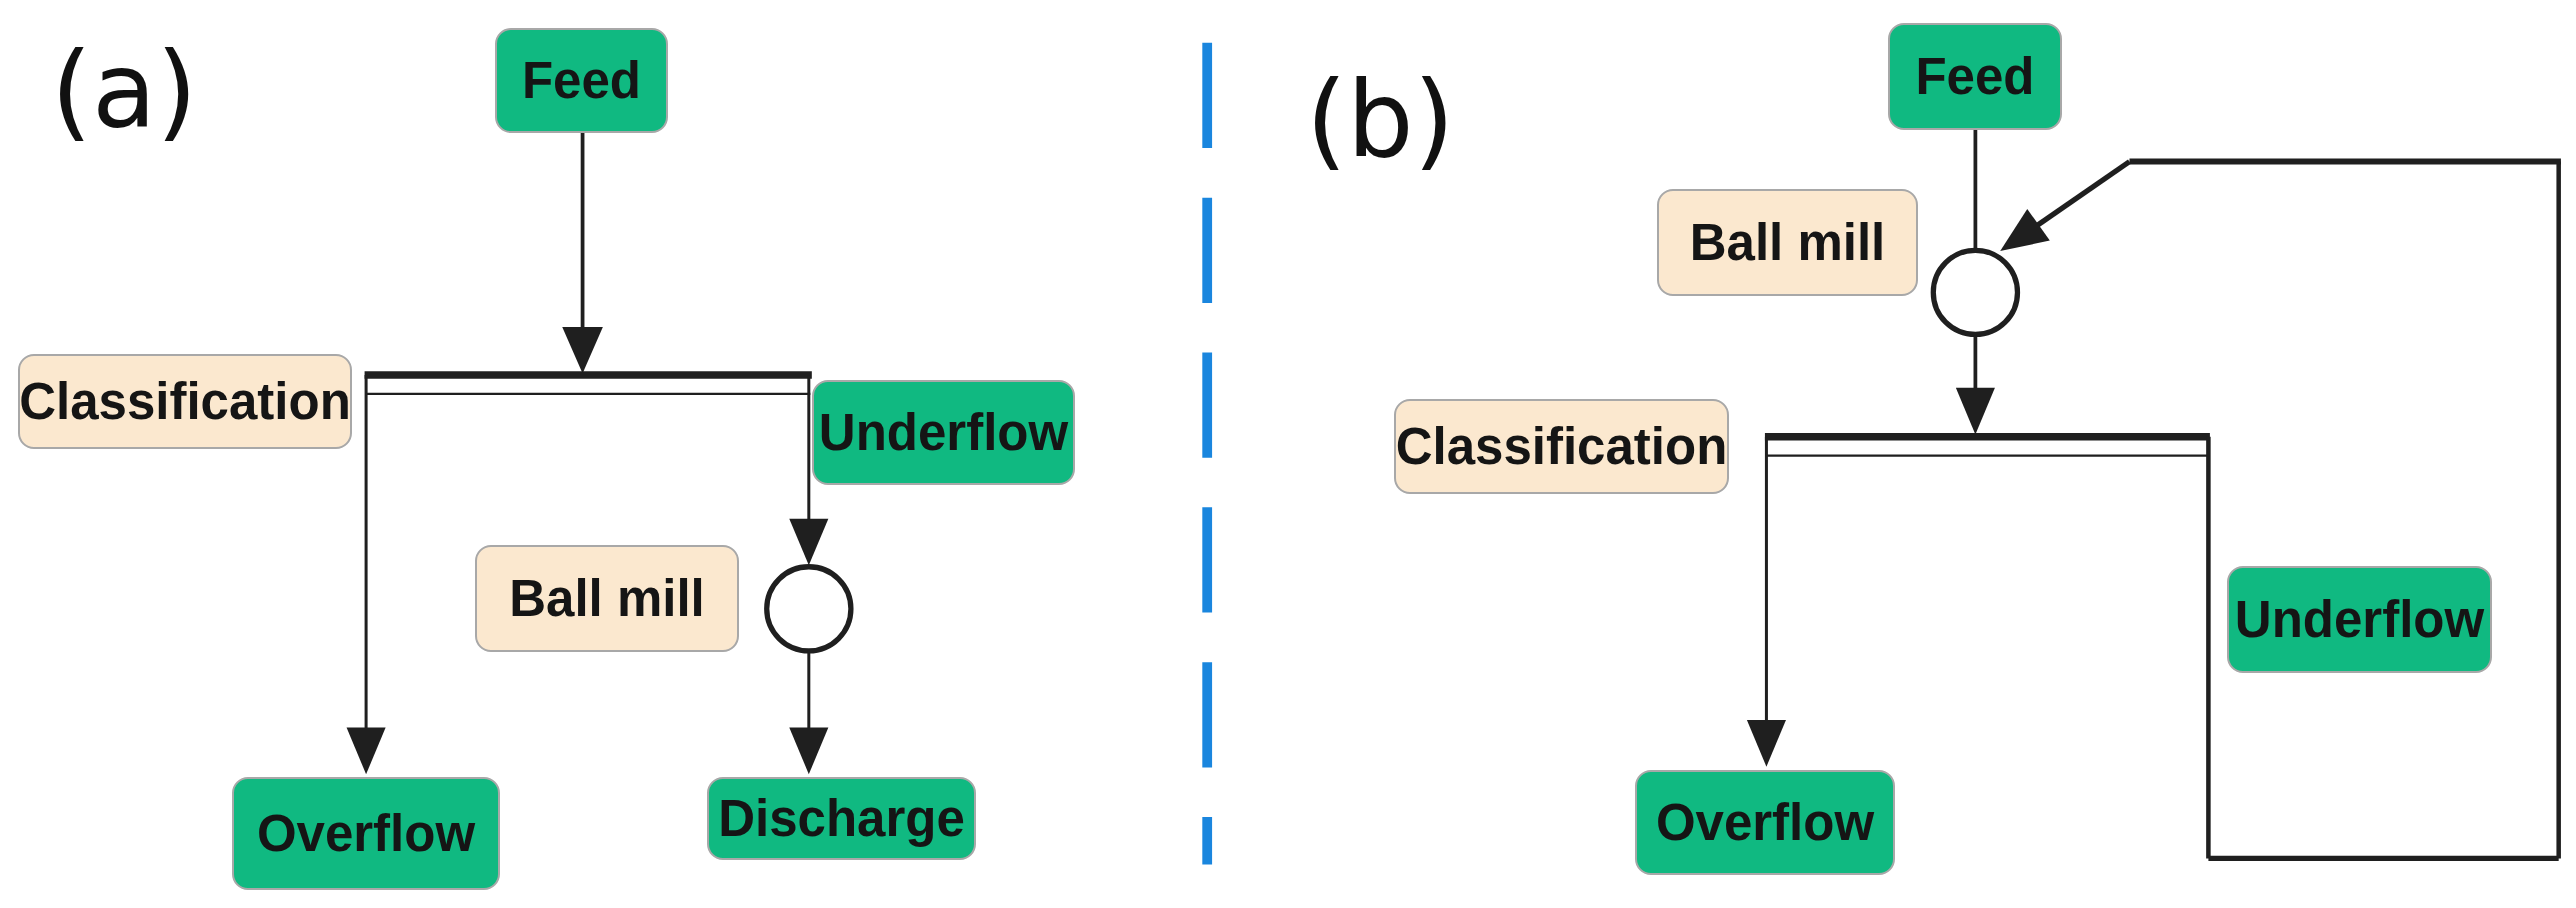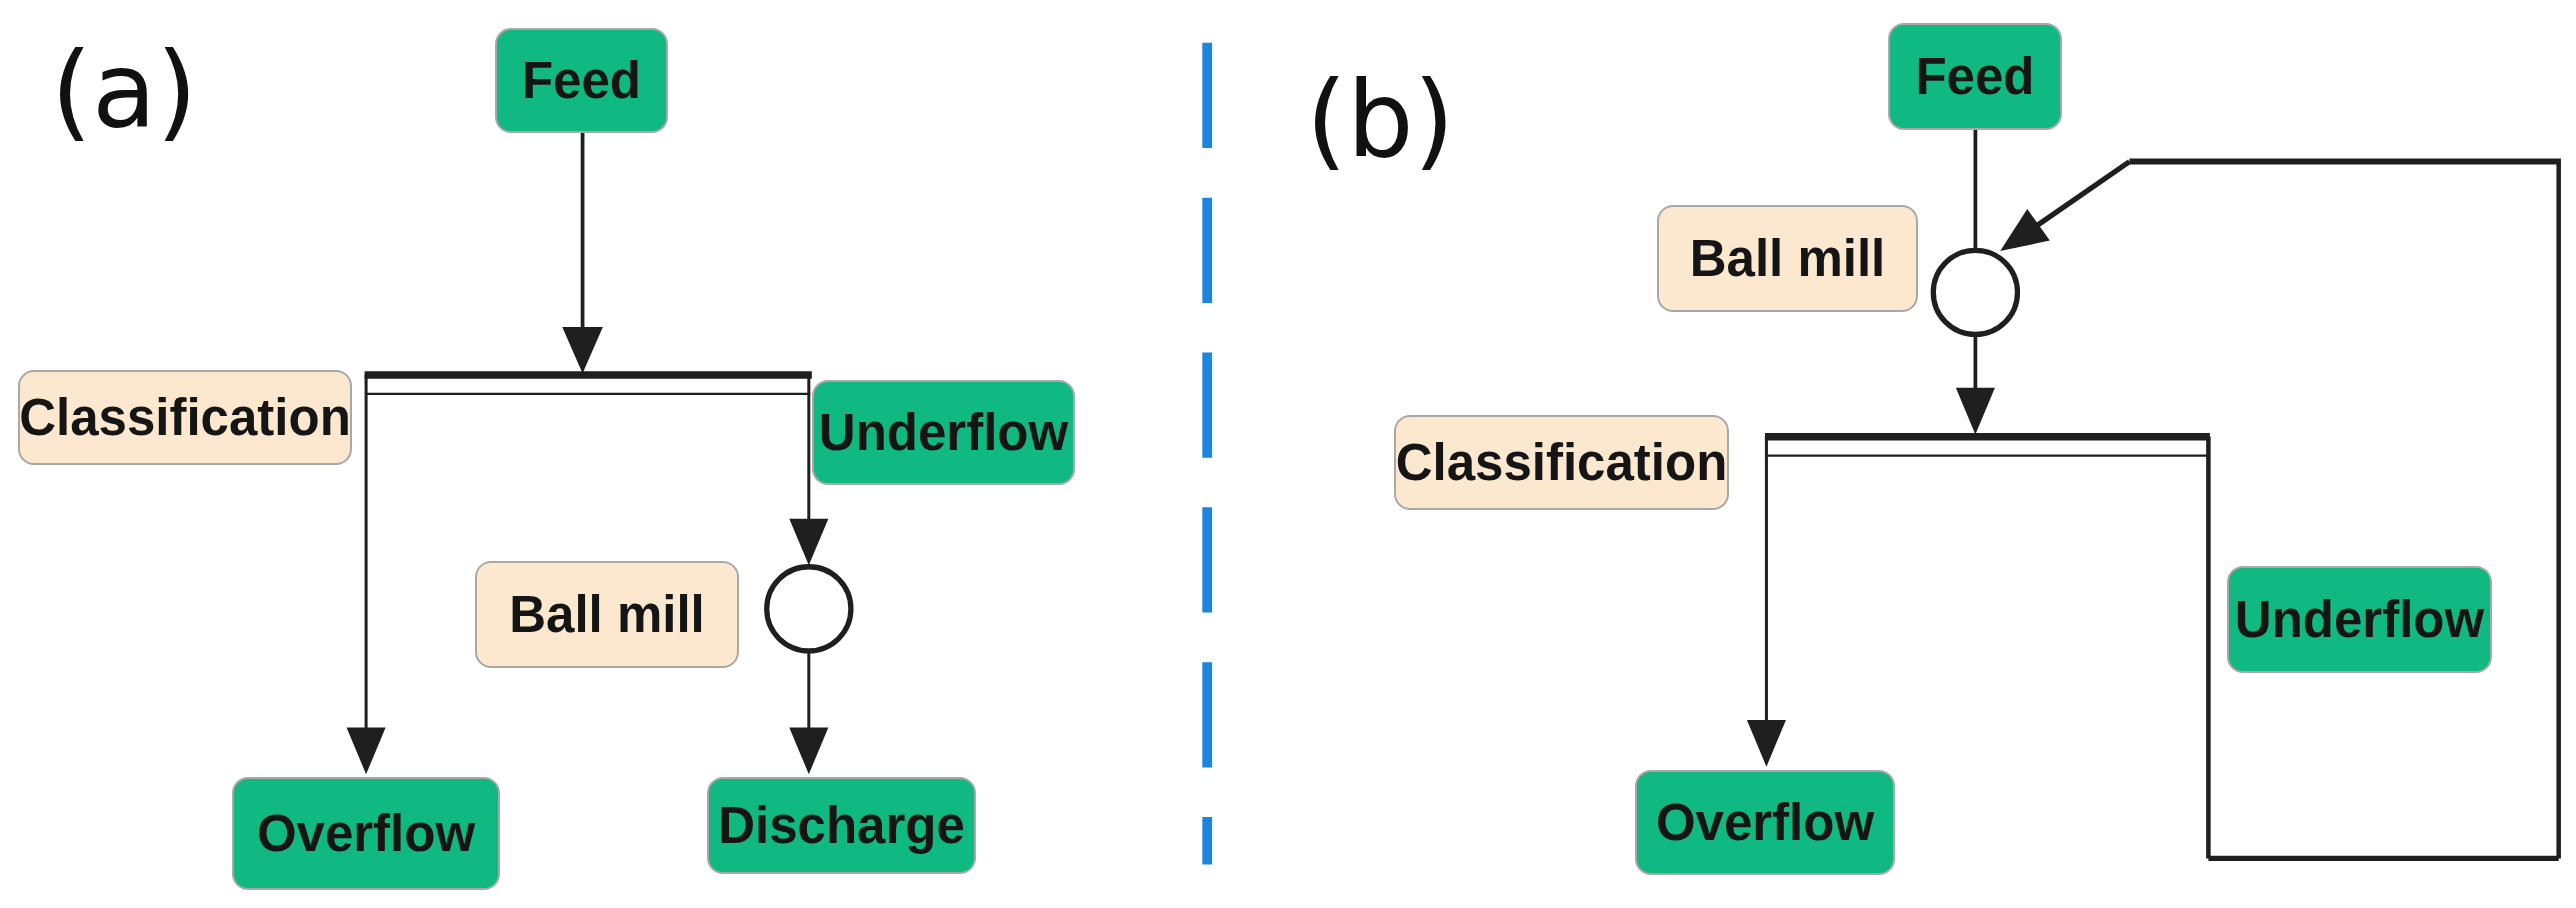--- a/index.html
+++ b/index.html
@@ -20,21 +20,21 @@
     overflow:hidden;
   }
   #wires{position:absolute;left:0;top:0;width:2576px;height:908px;}
   .box{
     position:absolute;
     display:flex;align-items:center;justify-content:center;
     font-weight:bold;font-size:51px;line-height:1;
     color:var(--text);white-space:nowrap;box-sizing:border-box;border-radius:16px;
   }
   .stream{background:var(--stream-box-fill);border:2.3px solid var(--box-border);}
-  .unit{background:var(--unit-box-fill);border:2.3px solid var(--box-border);margin-top:16px;}
+  .unit{background:var(--unit-box-fill);border:2.3px solid var(--box-border);}
   .panel-tag{
     position:absolute;
     font-family:"DejaVu Sans",sans-serif;
     font-size:105px;font-weight:400;line-height:1;
     color:#111;
   }
   .wire{stroke:var(--line-black);fill:none;}
   .head{fill:var(--line-black);stroke:none;}
   .node-circle{fill:#ffffff;stroke:var(--line-black);}
   .divider{stroke:var(--divider-blue);}
@@ -91,21 +91,21 @@
   <div class="box stream" style="left:495px;top:28px;width:173px;height:105px;">Feed</div>
 
   <div class="box unit" style="left:18px;top:354px;width:334px;height:95px;">Classification</div>
 
   <div class="box stream" style="left:812px;top:380px;width:263px;height:105px;">Underflow</div>
 
   <div class="box unit" style="left:475px;top:545px;width:264px;height:107px;">Ball mill</div>
 
   <div class="box stream" style="left:232px;top:777px;width:268px;height:113px;">Overflow</div>
 
-  <div class="box stream" style="left:707px;top:777px;width:269px;height:97px;">Discharge</div>
+  <div class="box stream" style="left:707px;top:777px;width:269px;height:83px;">Discharge</div>
 
   <div class="panel-tag" style="left:1306px;top:68px;">(b)</div>
 
   <div class="box stream" style="left:1888px;top:22.6px;width:174px;height:107px;">Feed</div>
 
   <div class="box unit" style="left:1657px;top:189px;width:261px;height:107px;">Ball mill</div>
 
   <div class="box unit" style="left:1394px;top:399px;width:335px;height:95px;">Classification</div>
 
   <div class="box stream" style="left:2227px;top:566px;width:265px;height:107px;">Underflow</div>

